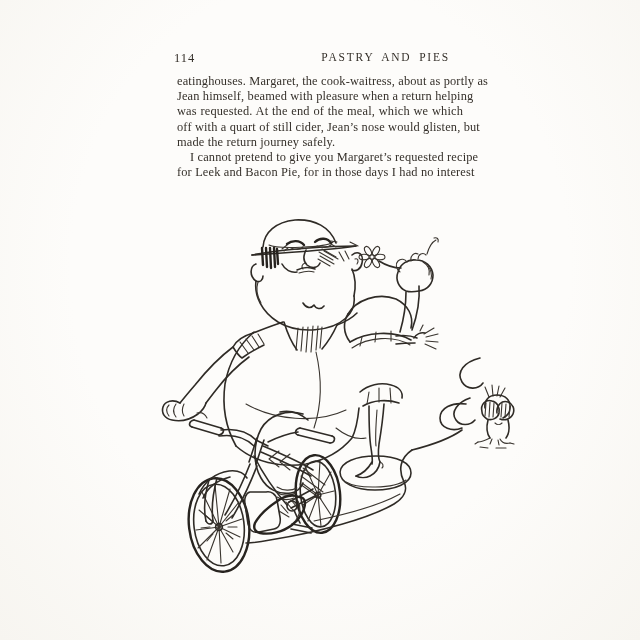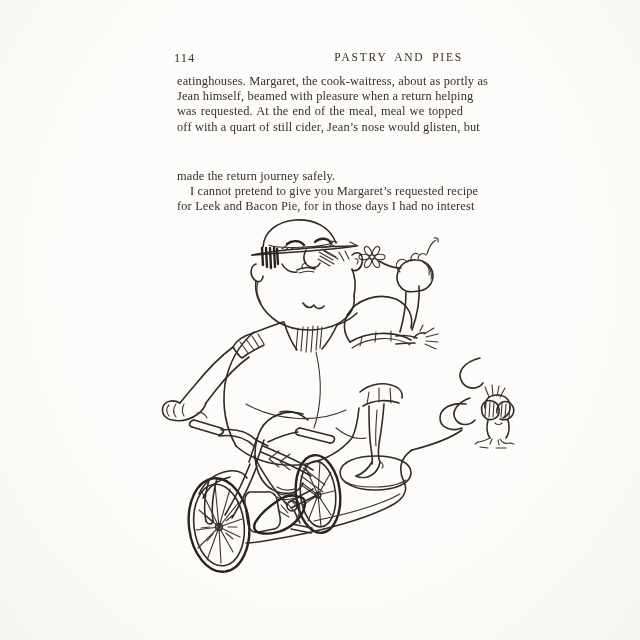--- a/index.html
+++ b/index.html
@@ -4,48 +4,48 @@
 <style>
   html,body{margin:0;padding:0;}
   .photo{
     position:relative;width:640px;height:640px;overflow:hidden;
     background:radial-gradient(ellipse at 50% 42%, #fdfcfa 55%, #f7f5f0 100%);
     font-family:"Liberation Serif","DejaVu Serif",serif;
     color:#35302a;
   }
   .runhead-row{position:absolute;left:177px;top:51px;width:286px;height:15px;}
   .pagenum{position:absolute;left:-3px;top:0;font-size:12.5px;letter-spacing:1px;}
-  .runhead{position:absolute;right:0;top:0;font-size:11.5px;letter-spacing:1.8px;word-spacing:3px;}
+  .runhead{position:absolute;right:13px;top:0;font-size:11.5px;letter-spacing:1.8px;word-spacing:3px;}
   .bodytext{position:absolute;left:177px;top:74px;width:286px;}
   .tline{
     font-size:12.4px;line-height:15.2px;height:15.2px;white-space:nowrap;
     text-align:justify;text-align-last:justify;letter-spacing:0.15px;
   }
-  .tline.left{text-align-last:left;margin-top:34px;}
+  .tline.left{text-align-last:left;}
   .tline.indent{padding-left:13px;}
   svg.illus{position:absolute;left:0;top:0;}
   svg.illus *{vector-effect:none;}
   .ink{fill:none;stroke:#2f2b26;stroke-width:1.6;stroke-linecap:round;stroke-linejoin:round;}
   .ink-thin{fill:none;stroke:#3a352f;stroke-width:1.1;stroke-linecap:round;stroke-linejoin:round;}
   .ink-bold{fill:none;stroke:#27231f;stroke-width:2.4;stroke-linecap:round;stroke-linejoin:round;}
 </style>
 </head>
 <body>
 
 <div class="photo">
 
   <div class="runhead-row">
     <span class="pagenum">114</span>
     <span class="runhead">PASTRY AND PIES</span>
   </div>
 
   <div class="bodytext">
     <div class="tline">eatinghouses. Margaret, the cook-waitress, about as portly as</div>
     <div class="tline">Jean himself, beamed with pleasure when a return helping</div>
-    <div class="tline">was requested. At the end of the meal, meal we topped</div>
+    <div class="tline">was requested. At the end of the meal, which we which</div>
     <div class="tline">off with a quart of still cider, Jean’s nose would glisten, but</div>
     <div class="tline left">made the return journey safely.</div>
     <div class="tline indent">I cannot pretend to give you Margaret’s requested recipe</div>
     <div class="tline">for Leek and Bacon Pie, for in those days I had no interest</div>
   </div>
 
   <svg class="illus" width="640" height="640" viewBox="0 0 640 640" role="img" aria-label="Ink cartoon: a portly man in a flat cap mounts a small bicycle, one hand gripping the handlebar, the other raised holding a little daisy; a skinny bare leg tiptoes on an oval ground shadow amid dust swirls while a tiny onion creature covers its eyes">
 
     <g>
 

